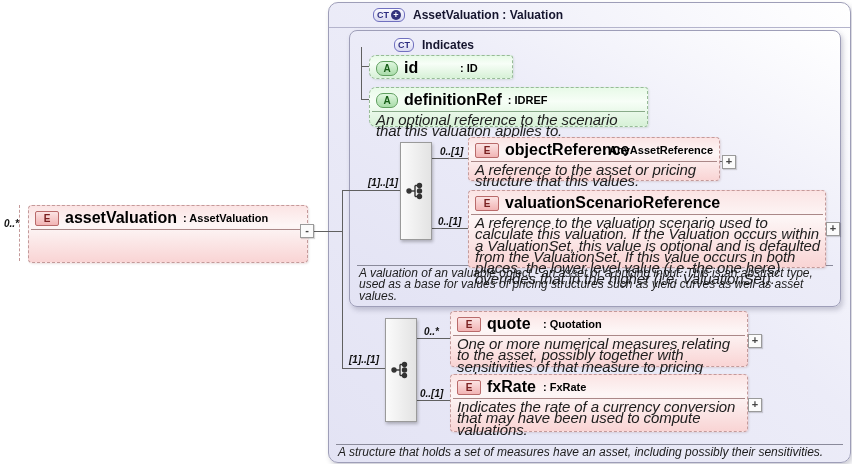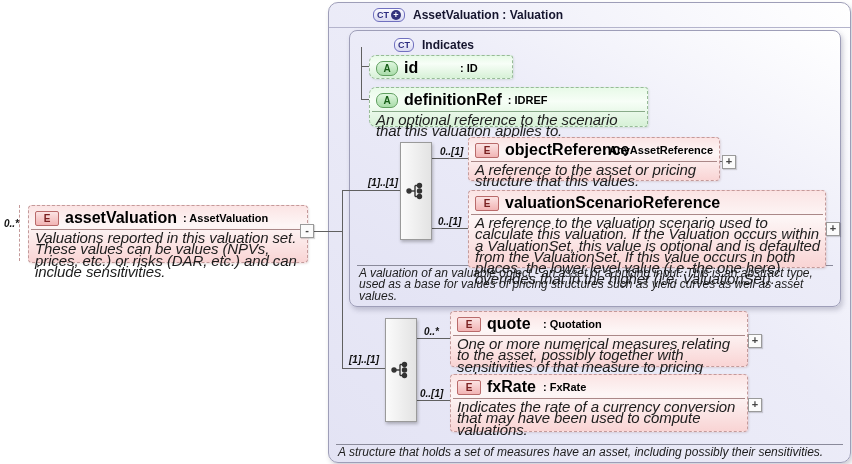--- a/index.html
+++ b/index.html
@@ -103,21 +103,20 @@
   <div class="dash-guide" style="left:19px;top:205px;height:56px;"></div>
 
   <span class="card" style="left:4px;top:218px;">0..*</span>
   <div class="ebox" style="left:28px;top:205px;width:278px;height:56px;">
     <div class="trow">
       <span class="badge-e">E</span>
       <span class="nm">assetValuation</span>
       <span class="tp">: AssetValuation</span>
     </div>
     <div class="sep-p"></div>
-    <div class="ann">Valuations reported in this valuation set. These values can be values (NPVs, prices, etc.) or risks (DAR, etc.) and can include sensitivities.</div>
   </div>
   <div class="toggle" style="left:300px;top:224px;">-</div>
 
   <div class="abox" style="left:369px;top:55px;width:142px;height:22px;">
     <div class="trow">
       <span class="badge-a">A</span>
       <span class="nm">id</span>
       <span class="tp">: ID</span>
     </div>
   </div>

